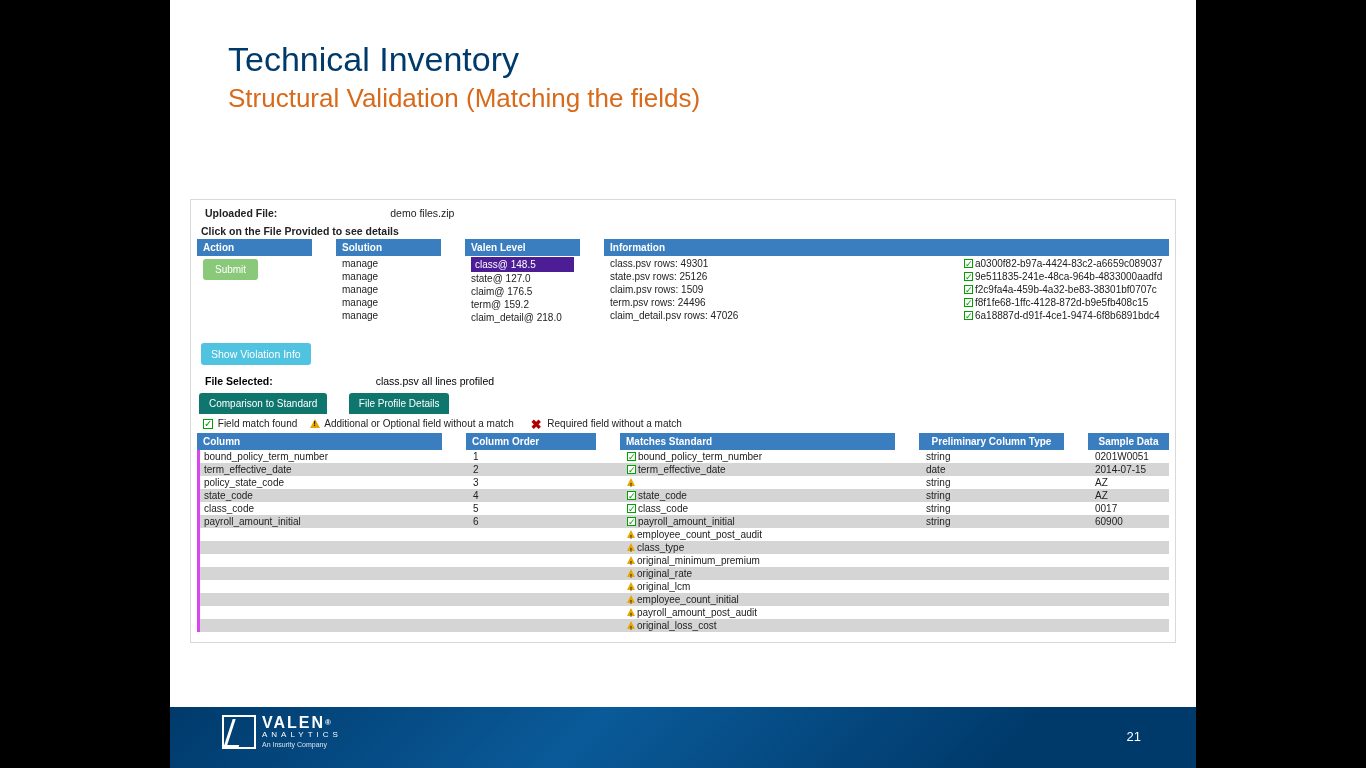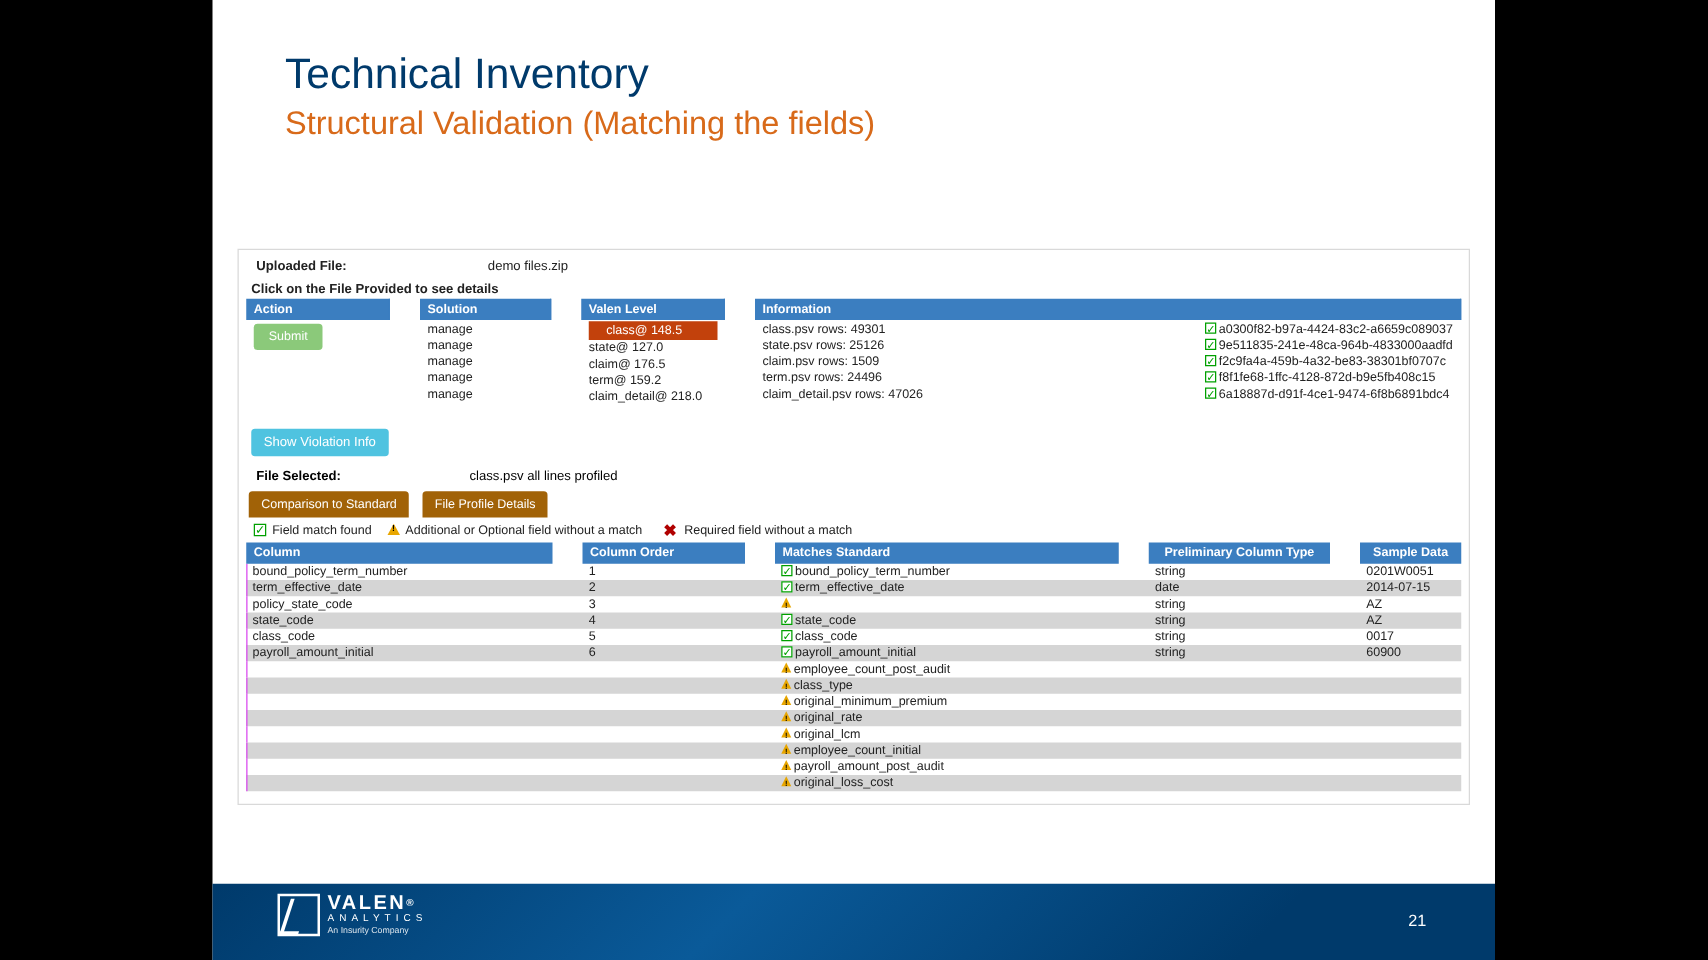--- a/index.html
+++ b/index.html
@@ -81,23 +81,23 @@
   .submit-btn {
     display: inline-block;
     background: #8bc97a;
     color: #fff;
     font-size: 10px;
     padding: 4px 12px;
     border-radius: 3px;
     margin-top: 2px;
   }
   .hl {
-    background: #c2410c;
-    color: #fff;
-    padding: 1px 14px;
+    background: #4c1d95;
+    color: #fff;
+    padding: 1px 4px;
   }
   .tiny-check {
     display: inline-block;
     width: 9px; height: 9px;
     border: 1px solid #00a000;
     background: #fff;
     position: relative;
     top: 1px;
     margin-right: 2px;
   }
@@ -118,26 +118,26 @@
     margin: 18px 0 8px 4px;
   }
   .sel-row {
     font-size: 10.5px;
     font-weight: 700;
     padding: 2px 4px 6px 8px;
   }
   .sel-row .val { font-weight: 400; margin-left: 100px; }
   .tab {
     display: inline-block;
-    background: #a16207;
+    background: #0f766e;
     color: #fff;
     font-size: 10px;
     padding: 5px 10px;
     border-radius: 3px 3px 0 0;
-    margin-right: 6px;
+    margin-right: 17px;
   }
   .legend {
     font-size: 10px;
     color: #222;
     padding: 3px 2px 4px 2px;
   }
   .chk-box {
     display: inline-block;
     width: 10px; height: 10px;
     border: 1px solid #00a000;
@@ -189,21 +189,21 @@
     padding: 3px 6px;
   }
   .g-col { width: 245px; }
   .g-ord { width: 130px; }
   .g-match { width: 275px; }
   .g-type { width: 145px; text-align:center; }
   .g-sample { flex: 1; text-align:center; }
   .g-row {
     font-size: 10px;
     color: #222;
-    border-left: 1px solid #d946ef;
+    border-left: 3px solid #d946ef;
   }
   .g-row .cell {
     padding: 0 4px;
     border-bottom: 0;
     line-height: 13px;
   }
   .g-row:nth-child(even) { background: #d5d5d5; }
   .m-chk {
     display: inline-block;
     width: 9px; height: 9px;

